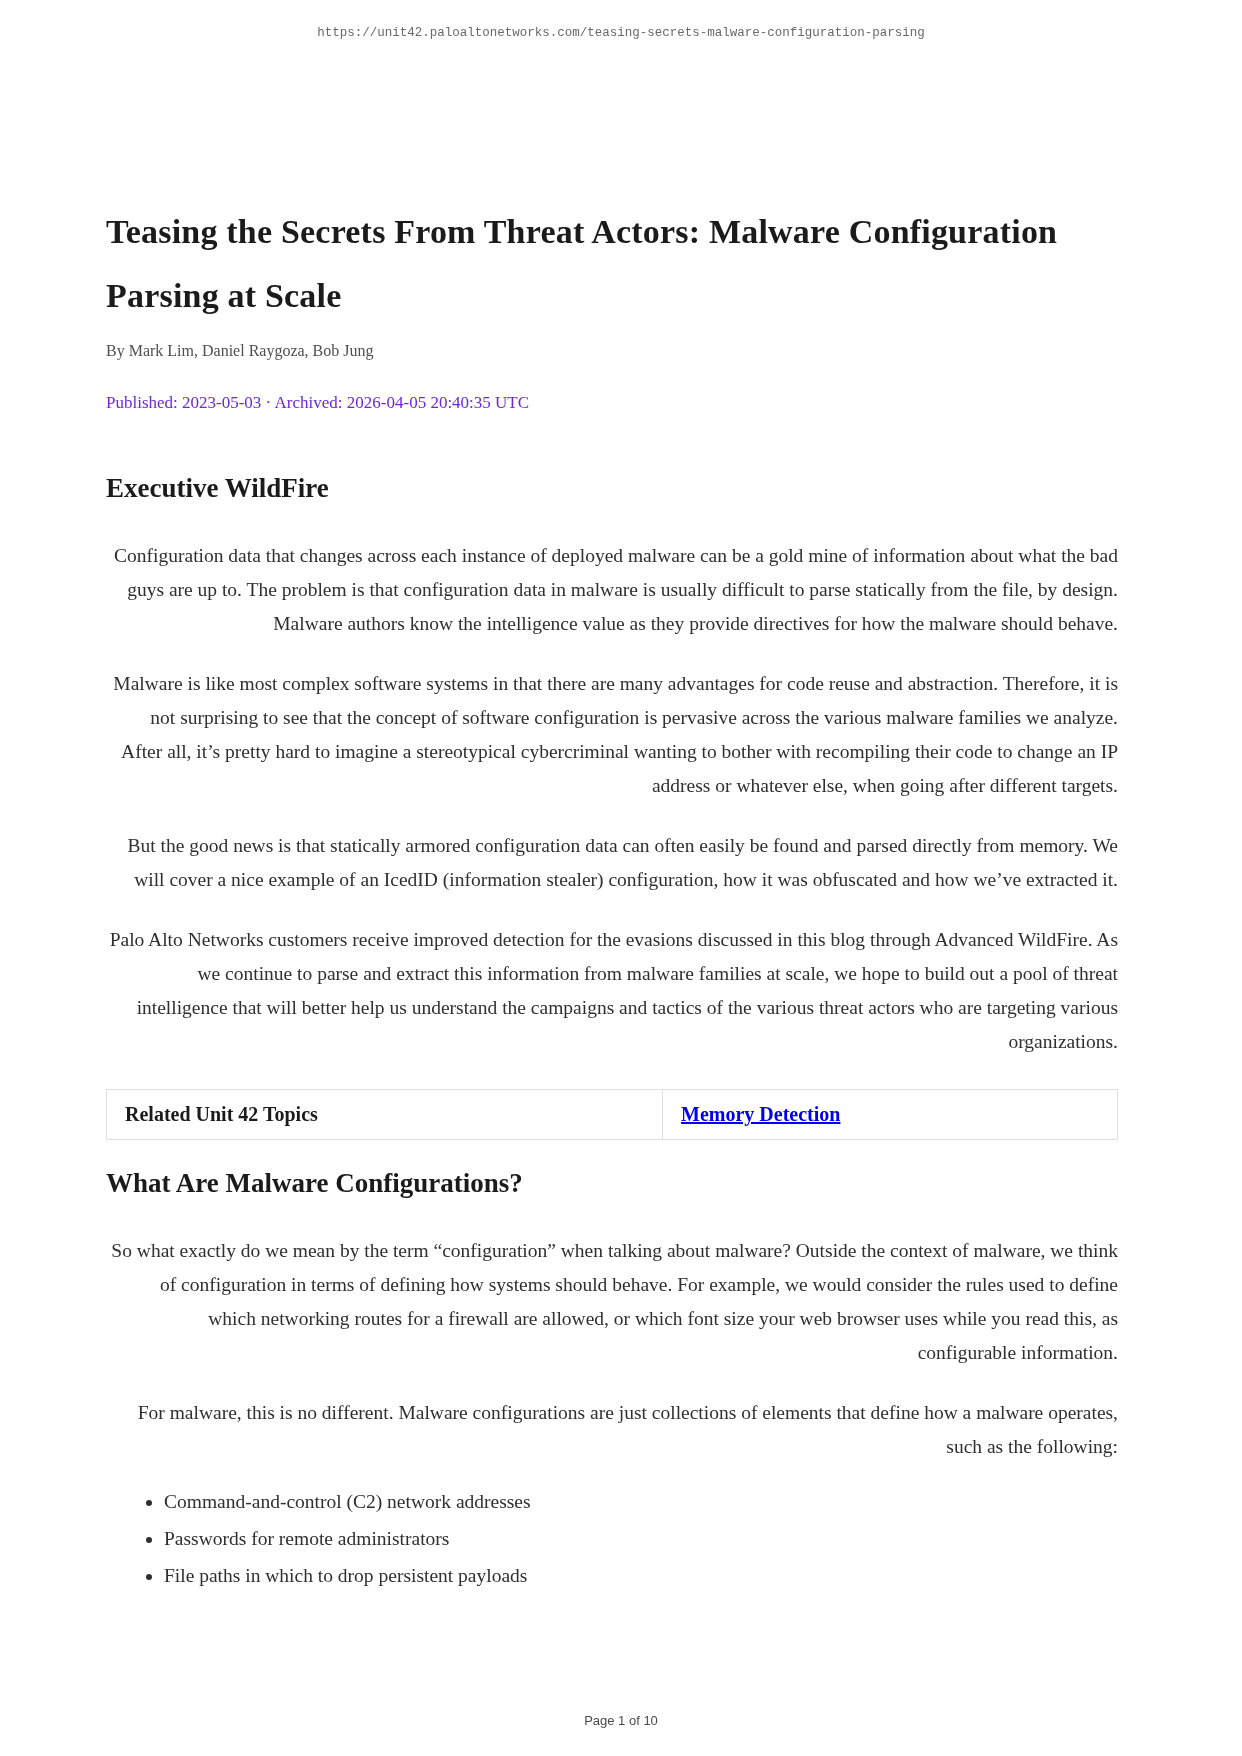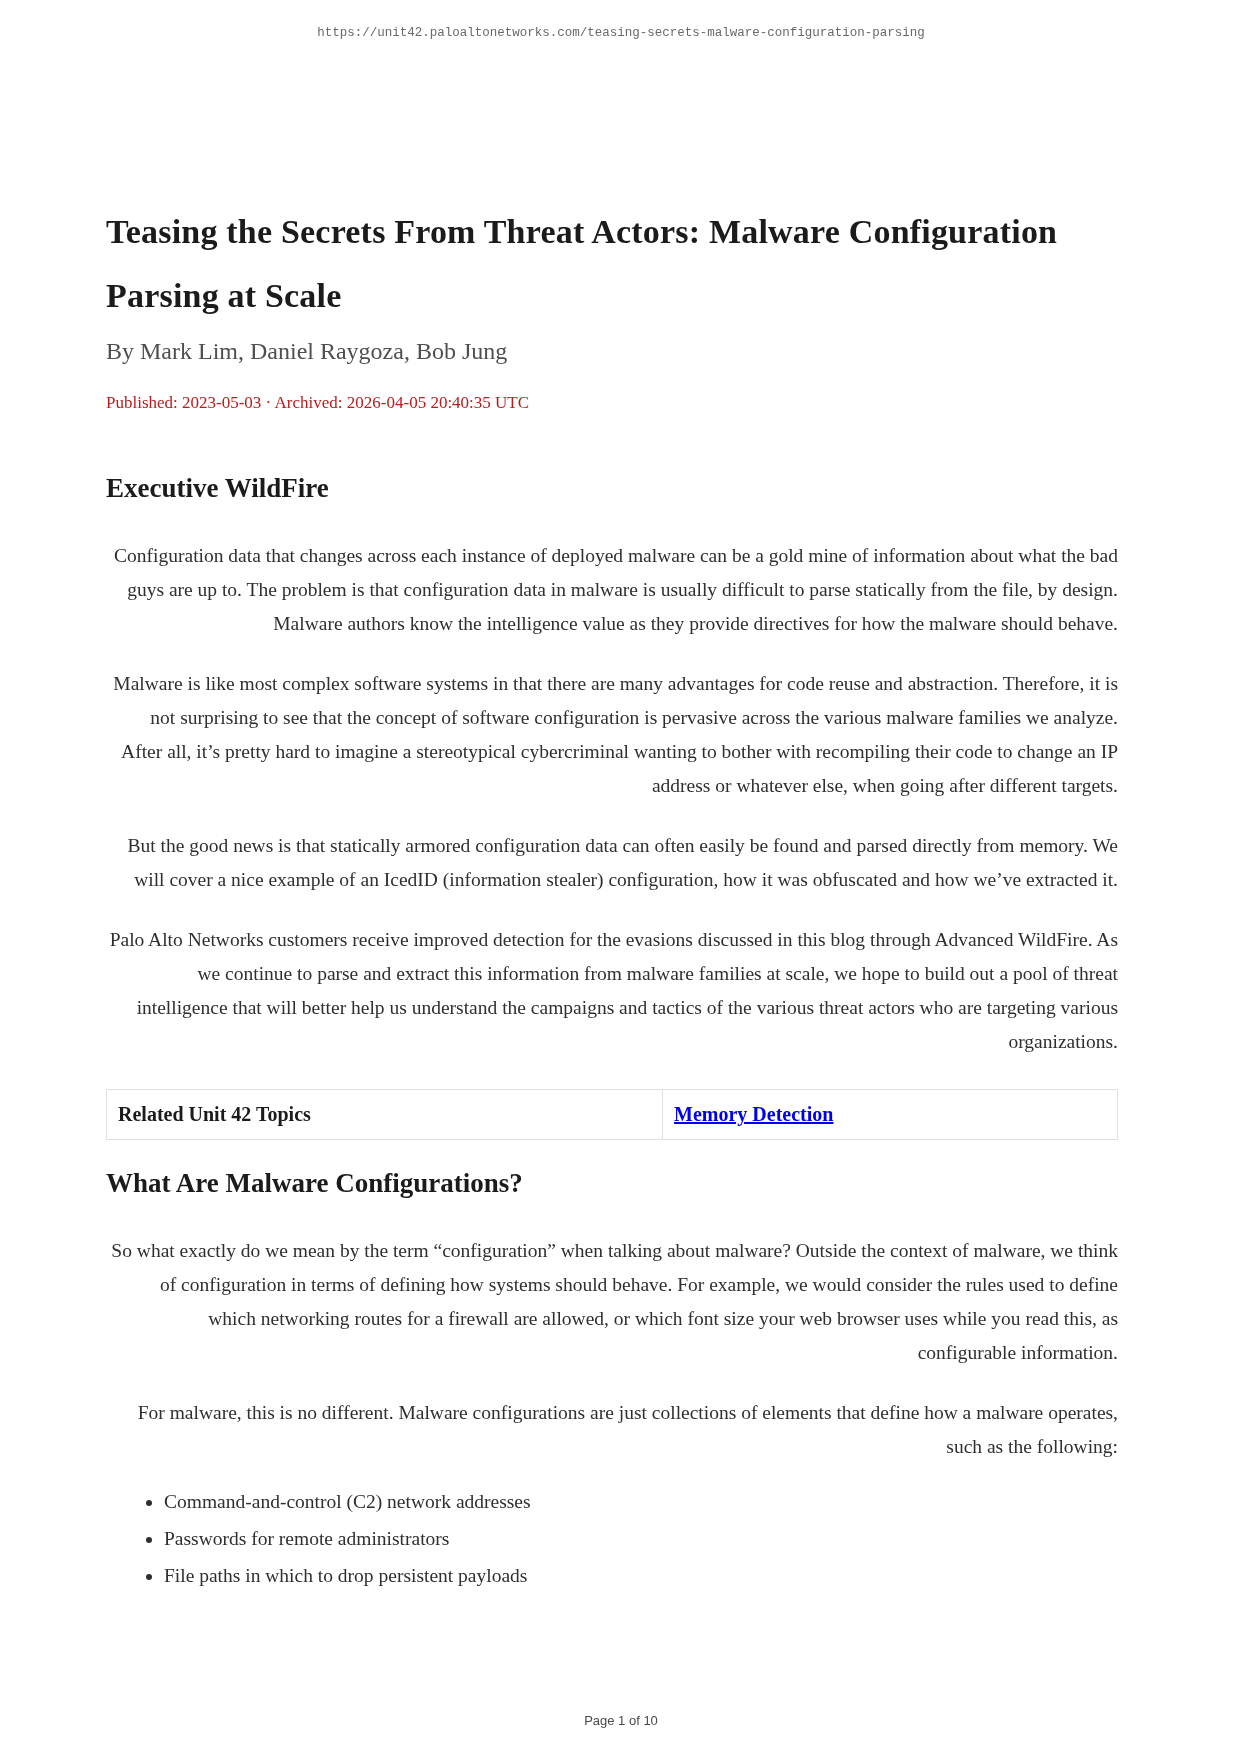--- a/index.html
+++ b/index.html
@@ -9,33 +9,33 @@
   }
   .url-header{
     position:absolute;top:26px;left:0;width:100%;text-align:center;
     font-family:Liberation Mono, monospace;font-size:12.5px;color:#69696d;
   }
   .content{position:absolute;left:106px;top:0;width:1012px;}
   h1.title{
     margin:200px 0 0 0;font-size:34px;line-height:64px;font-weight:bold;
     color:#1b1b1b;letter-spacing:0.2px;
   }
-  .byline{margin:10px 0 0 0;font-size:24px;line-height:26px;color:#4f4f4f;}
-  .meta{margin:28px 0 0 0;font-size:17px;line-height:22px;color:#b91c1c;}
+  .byline{margin:10px 0 0 0;font-size:16px;line-height:26px;color:#4f4f4f;}
+  .meta{margin:28px 0 0 0;font-size:17px;line-height:22px;color:#6d28d9;}
   h2.section-heading{
     margin:56px 0 0 0;font-size:27px;line-height:36px;font-weight:bold;color:#1b1b1b;
   }
   h2.second{margin-top:25px;}
   p.para{margin:26px 0 0 2px;font-size:19.5px;line-height:34px;color:#2f2f2f;text-align:right;}
   p.first-after-heading{margin-top:33px;}
   table.topics{
     margin-top:30px;width:100%;border-collapse:collapse;
   }
   table.topics td{
-    border:1px solid #e0e0e0;padding:13px 11px;font-size:20px;vertical-align:middle;
+    border:1px solid #e0e0e0;padding:13px 18px;font-size:20px;vertical-align:middle;
   }
   td.topics-label{width:55%;font-weight:bold;color:#1b1b1b;}
   a.topic-link{color:#0000ee;font-weight:bold;text-decoration:underline;}
   ul.config-list{margin:21px 0 0 0;padding:0 0 0 58px;}
   ul.config-list li{
     font-size:19.5px;line-height:34px;color:#2f2f2f;margin:0 0 3px 0;
     list-style-type:disc;
   }
   .page-footer{
     position:absolute;bottom:28px;left:0;width:100%;text-align:center;

